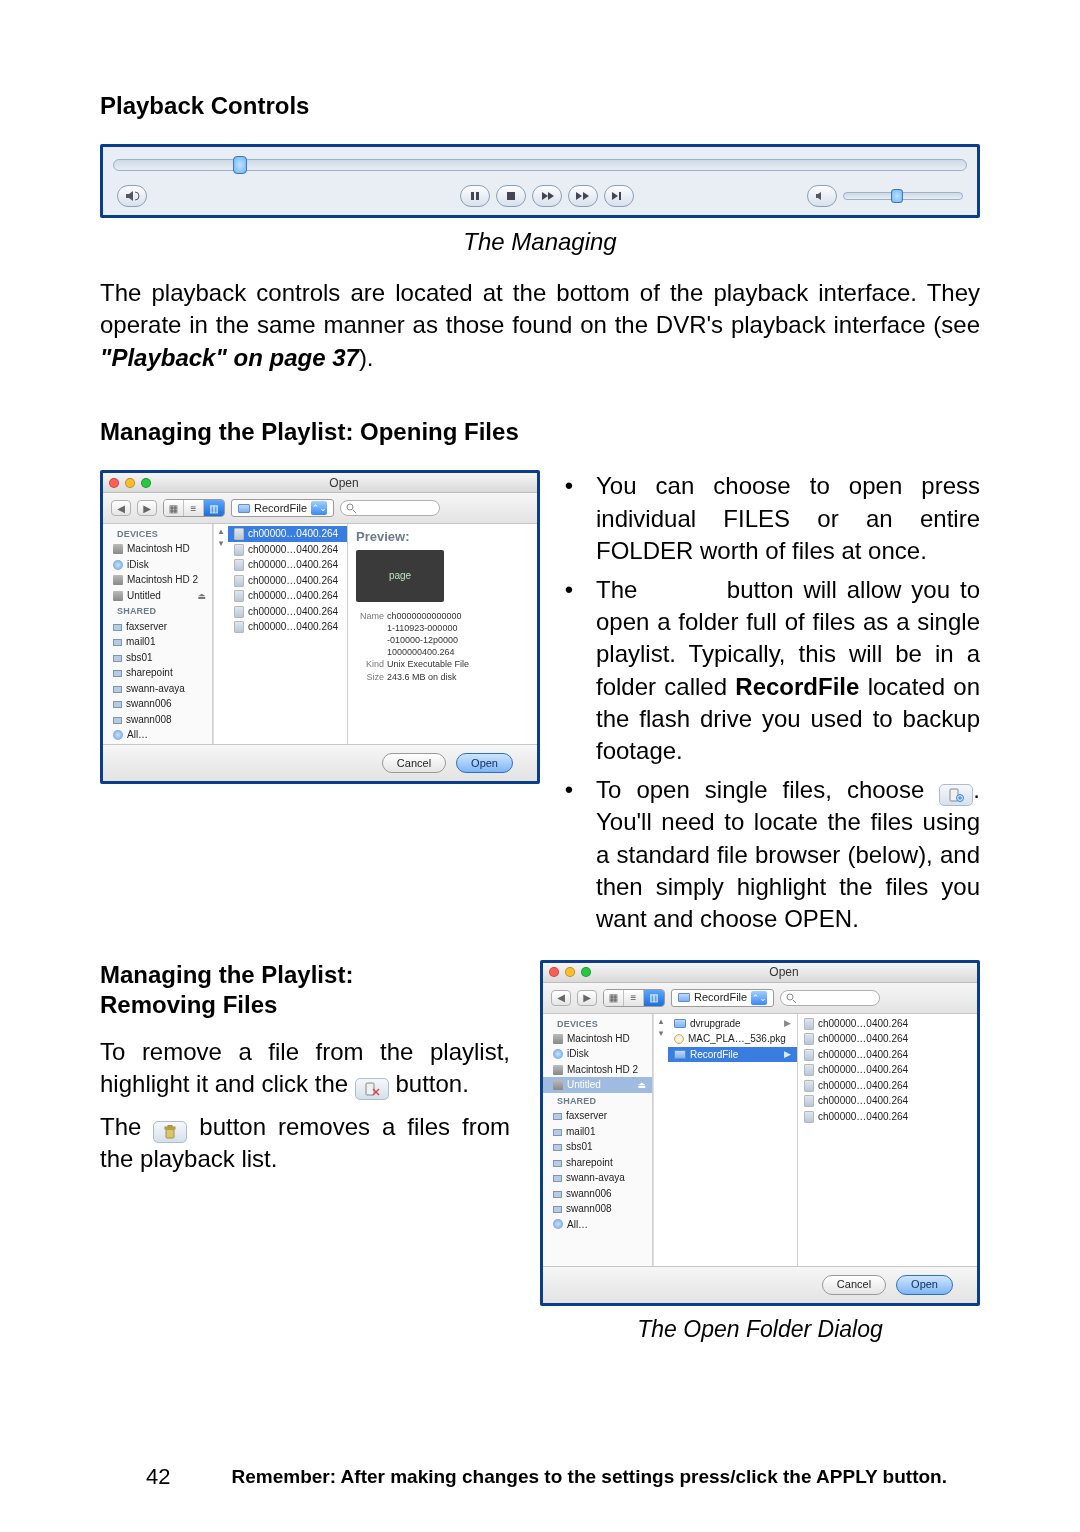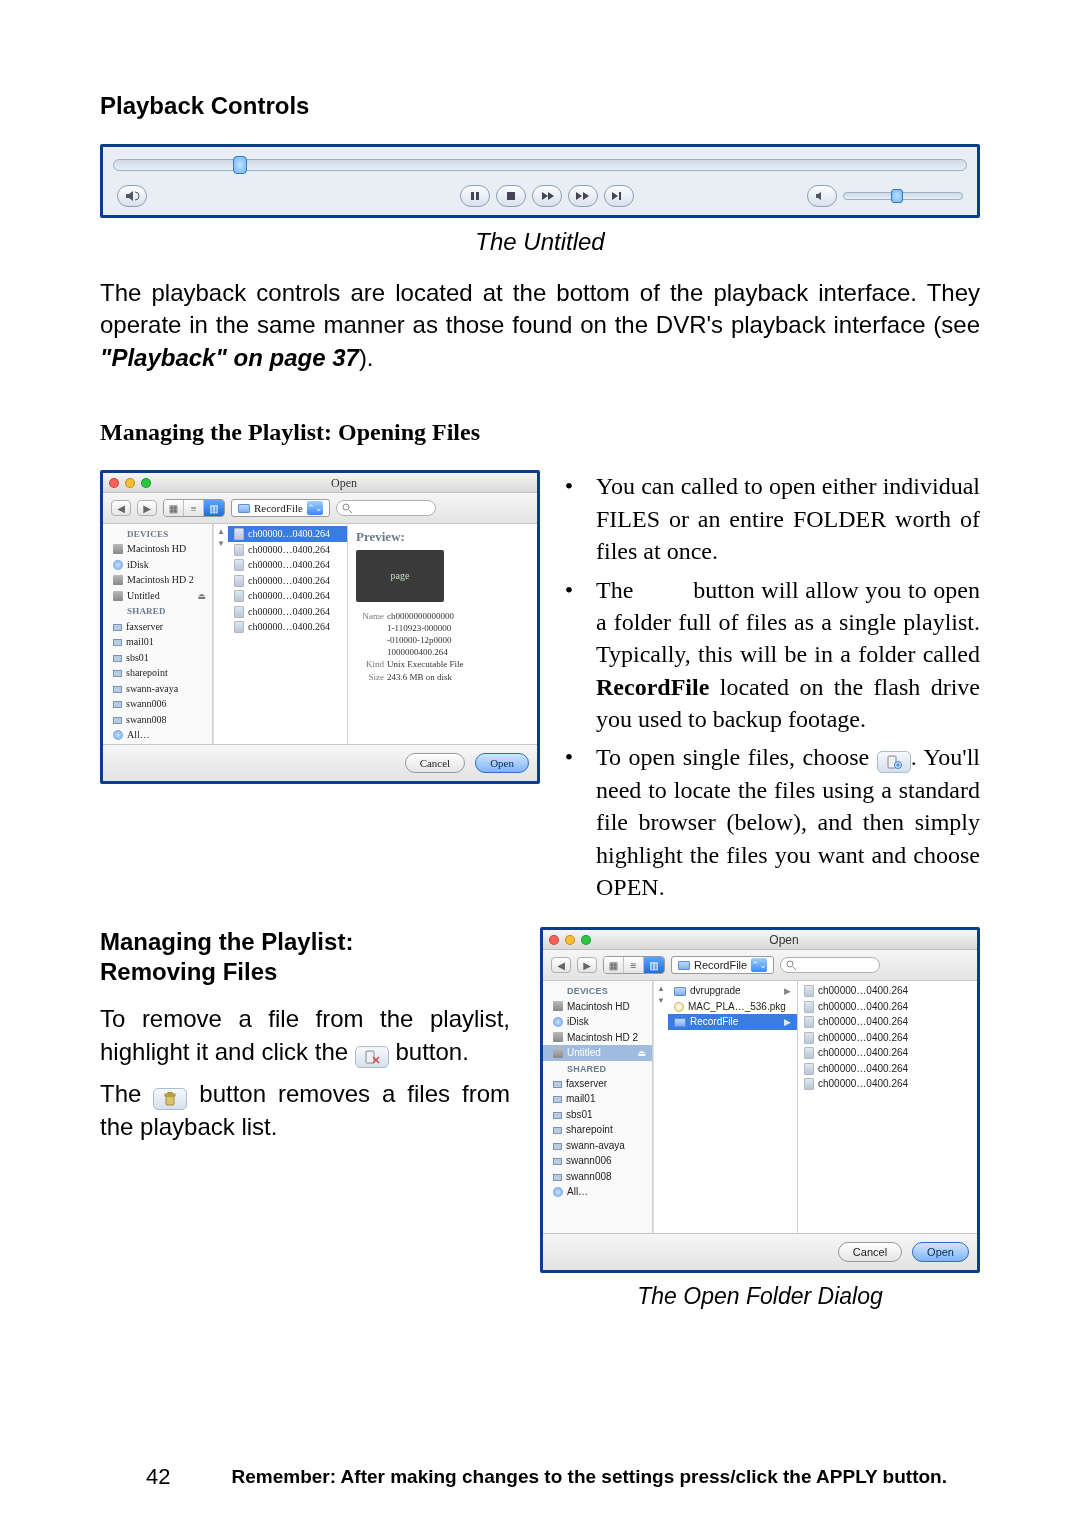--- a/index.html
+++ b/index.html
@@ -13,21 +13,21 @@
   .tb-left, .tb-center, .tb-right { display: flex; align-items: center; gap: 6px; }
   .tb-center { margin-left: 140px; } 
   .pill { min-width: 30px; height: 22px; padding: 0 6px; border: 1px solid #8aa0b8; border-radius: 11px; background: linear-gradient(#fdfdfd,#d8e1ec); display: inline-flex; align-items: center; justify-content: center; font-size: 12px; color: #2a3a4a; }
   .pill svg { display:block; }
   .vol-track { width: 120px; height: 8px; background: linear-gradient(#cfd9e6,#e6edf5); border: 1px solid #9bb0c9; border-radius: 4px; position: relative; }
   .vol-handle { position: absolute; top: -4px; left: 40%; width: 12px; height: 14px; background: radial-gradient(#bfe1ff,#6fb6ff); border: 1px solid #3a77b3; border-radius: 3px; }
   .caption { font-style: italic; text-align: center; font-size: 24px; margin-bottom: 18px; }
   .caption-small { font-style: italic; font-size: 23px; text-align: center; margin-top: 8px; }
   .para { text-align: justify; margin-bottom: 10px; }
   .bold-ital { font-style: italic; font-weight: 700; }
-  .section { margin-top: 42px; font-family: Liberation Serif, serif; }
+  .section { margin-top: 42px; }
   .two-col { display: flex; gap: 22px; align-items: flex-start; }
   .half-left { width: 440px; }
   .half-right { flex: 1; }
   .bullets { list-style: none; padding-left: 0; }
   .bullets li { display: flex; gap: 20px; text-align: justify; margin-bottom: 6px; }
   .bullets li .dot { width: 14px; text-align: center; }
   .bullets li .txt { flex: 1; }
   .inline-btn { display: inline-flex; align-items: center; justify-content: center; vertical-align: -4px; width: 34px; height: 22px; border-radius: 5px; background: linear-gradient(#f6f8fb,#d6e0ea); border: 1px solid #a9bdd0; font-size: 14px; }
   .bold { font-weight: 700; }
   .dialog { border: 3px solid #0a3d8a; border-radius: 2px; background: #14532d; width: 100%; font-size: 12px; color: #222; }
@@ -42,21 +42,21 @@
   .view-seg span:last-child { border-right:none; }
   .view-seg .active { background: linear-gradient(#5aa6ff,#1d6ed6); color:#fff; }
   .path-pop { display:flex; align-items:center; gap:4px; background:#fff; border:1px solid #9a9a9a; border-radius:3px; padding:1px 6px; height:18px; font-size:11px; }
   .path-pop .arrow { background: linear-gradient(#9fd0ff,#3a86ff); color:#fff; width:16px; height:14px; border-radius:2px; display:inline-flex; align-items:center; justify-content:center; font-size:9px; }
   .srch { flex:1; display:flex; align-items:center; }
   .srch-box { border:1px solid #b0b0b0; border-radius:9px; height:16px; width:100px; padding:0 5px; display:flex; align-items:center; gap:4px; background:#fff; }
   .srch-box svg { flex-shrink:0; }
   .dlg-body { display:flex; height: 220px; background:#fff; }
   .dlg-body.folder { height: 252px; }
   .side { width: 110px; border-right:1px solid #d0d0d0; overflow:hidden; background:#fafafa; padding: 2px 0; font-size: 10px; }
-  .side .hdr { color:#6a7b8c; font-size:9px; font-weight:700; padding:2px 6px 1px 24px; letter-spacing:.2px; }
+  .side .hdr { color:#6a7b8c; font-size:9px; font-weight:700; padding:2px 6px 1px 14px; letter-spacing:.2px; }
   .side .item { display:flex; align-items:center; gap:4px; padding:1px 6px 1px 10px; white-space:nowrap; overflow:hidden; text-overflow:ellipsis; }
   .side .item.sel { background:#9fbce0; color:#fff; }
   .side .item .eject { margin-left:auto; font-size:9px; color:#777; }
   .ico { width:10px; height:10px; display:inline-block; flex-shrink:0; }
   .ico-hd { background:linear-gradient(#bbb,#888); border-radius:1px; }
   .ico-srv { background:#b7cbe3; border:1px solid #7a97bb; width:9px; height:7px; position:relative; top:1px; }
   .ico-all { background: radial-gradient(#cfe3ff,#5a96e0); border-radius:50%; }
   .col { border-right:1px solid #d0d0d0; overflow:auto; padding:2px 0; font-size:10px; }
   .col .row { display:flex; align-items:center; gap:4px; padding:1px 6px; white-space:nowrap; }
   .col .row.sel { background:#3a7de0; color:#fff; }
@@ -64,21 +64,21 @@
   .col .row.sel .chev { color:#e0eaff; }
   .file-ico { width:10px; height:12px; background:#eee; border:1px solid #b8b8b8; border-radius:1px; flex-shrink:0; }
   .file-ico.mov { background:linear-gradient(#dfe7f0,#b7c7da); }
   .file-ico.fld { background:linear-gradient(#bcd8ff,#7fb1ef); width:12px; height:9px; border-radius:1px; border:1px solid #5c8ed0; }
   .file-ico.pkg { background: radial-gradient(#fff,#f5dca0); border:1px solid #cbb26a; border-radius:50%; width:10px; height:10px; }
   .prev-pane { flex:1; padding:4px 8px 4px 8px; font-size:9px; color:#444; border-right: none; overflow:hidden; }
   .prev-hdr { color:#6a7b8c; font-size:13px; font-weight:700; margin-bottom:4px; }
   .prev-img { width: 88px; height: 52px; background:#3a3a3a; color:#bfe0bf; display:flex; align-items:center; justify-content:center; font-size:10px; border-radius:2px; margin-bottom:8px; }
   .prev-meta { font-size: 9px; color:#333; }
   .prev-meta .k { color:#777; display:inline-block; width:28px; text-align:right; margin-right:3px; }
-  .dlg-foot { display:flex; justify-content:flex-end; gap:10px; padding:8px 8px; background:linear-gradient(#f6f6f6,#e3e3e3); border-top:1px solid #c6c6c6; }
+  .dlg-foot { display:flex; justify-content:flex-end; gap:10px; padding:8px 24px; background:linear-gradient(#f6f6f6,#e3e3e3); border-top:1px solid #c6c6c6; }
   .mac-btn { height:20px; padding:0 14px; border:1px solid #9a9a9a; border-radius:10px; background:linear-gradient(#ffffff,#e5e5e5); font-size:11px; display:inline-flex; align-items:center; }
   .mac-btn.primary { border-color:#2f6ec0; background:linear-gradient(#cfe6ff,#7fb5f5); color:#0a2c57; }
   .lower { display:flex; gap:30px; align-items:flex-start; margin-top:18px; }
   .lower .left { flex:1; }
   .lower .right { width: 440px; }
   .h2-left { font-weight:700; margin-bottom: 16px; font-size:24px; line-height:1.25; }
   .footer { position:absolute; left:100px; right:100px; bottom:40px; display:flex; align-items:center; gap:28px; font-size:19px;margin-left:46px; }
   .footer .pn { font-weight:400; font-size:22px; }
   .footer .rem { font-weight:700; flex:1; text-align:center; }
   .scroll-handles { display:flex; flex-direction:column; gap:2px; padding:2px 2px; border-left:1px solid #ddd; }
@@ -138,21 +138,21 @@
             <svg width="14" height="10">
               <path d="M1 3h2l3-2v8l-3-2H1z" fill="#556"></path>
             </svg>
           </span>
         <div class="vol-track">
           <div class="vol-handle"></div>
         </div>
       </div>
     </div>
   </div>
-  <div class="caption">The Untitled</div>
+  <div class="caption">The Managing</div>
 
   <p class="para">
     <span>The playback controls are located at the bottom of the playback interface. They operate in the same manner as those found on the DVR's playback interface (see </span><span class="bold-ital">"Playback" on page 37</span><span>).</span>
   </p>
 
   <div class="section">
     <div class="h1">Managing the Playlist: Opening Files</div>
 
     <div class="two-col">
       <div class="half-left">
@@ -292,21 +292,21 @@
             <span class="mac-btn">Cancel</span>
             <span class="mac-btn primary">Open</span>
           </div>
         </div>
       </div>
 
       <div class="half-right">
         <ul class="bullets">
           <li>
             <span class="dot">•</span>
-            <span class="txt">You can called to open either individual FILES or an entire FOLDER worth of files at once.</span>
+            <span class="txt">You can choose to open press individual FILES or an entire FOLDER worth of files at once.</span>
           </li>
           <li>
             <span class="dot">•</span>
             <span class="txt">
               <span>The</span>&nbsp;&nbsp;&nbsp;&nbsp;&nbsp;&nbsp;&nbsp;&nbsp;
               <span>button will allow you to open a folder full of files as a single playlist. Typically, this will be in a folder called </span><span class="bold">RecordFile</span><span> located on the flash drive you used to backup footage.</span>
             </span>
           </li>
           <li>
             <span class="dot">•</span>

